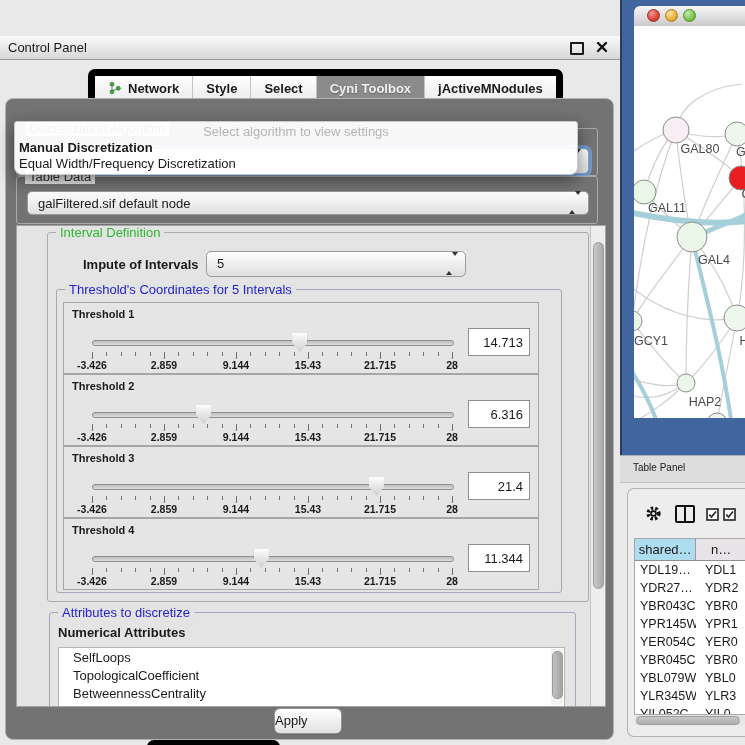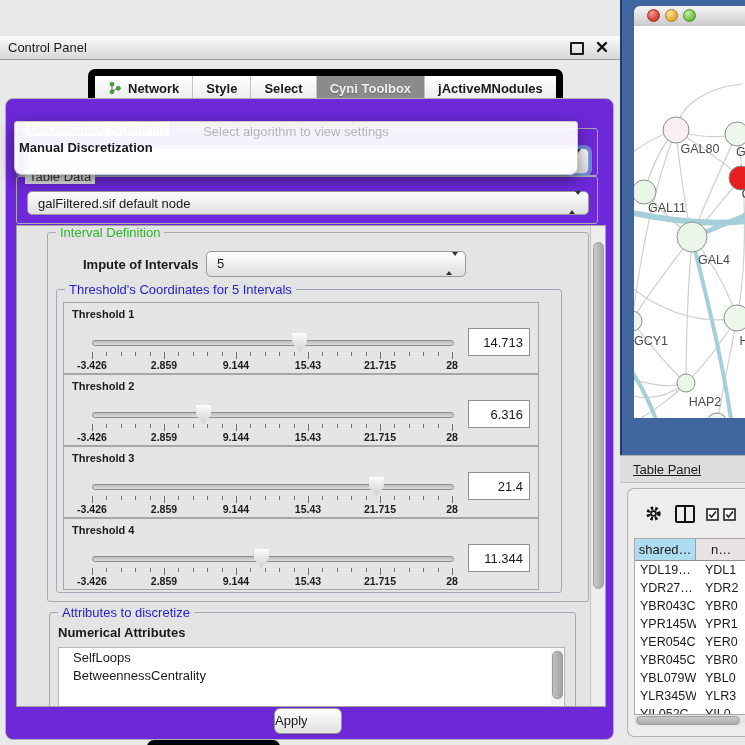--- a/index.html
+++ b/index.html
@@ -17,21 +17,21 @@
   .seg-tabs{position:absolute;display:flex;height:24px;border:7px solid #000000;border-radius:7px;
     overflow:hidden;background:#fff;box-shadow:0 1px 1px rgba(0,0,0,.18);}
   .top-tabs{left:88px;top:33px;}
   .bottom-tabs{left:147px;top:704px;}
   .tab-seg{display:flex;align-items:center;padding:0 13px;font-size:13px;font-weight:bold;
     background:linear-gradient(#ffffff,#ececec);border-right:1px solid #c3c3c3;white-space:nowrap;}
   .tab-seg:last-child{border-right:none;}
   .tab-seg.selected{background:#8b8b8b;color:#efefef;text-shadow:0 1px 1px rgba(0,0,0,.25);}
   .tab-seg svg{margin-right:6px;}
   
-  .main-panel{position:absolute;left:5px;top:62px;width:607px;height:640px;background:#6d28d9;
+  .main-panel{position:absolute;left:5px;top:62px;width:607px;height:640px;background:#737373;
     border:1px solid #b2b2b2;border-radius:8px;}
   .groupbox{position:absolute;border:1px solid #ababab;border-radius:3px;}
   .group-title{position:absolute;top:-8px;left:8px;background:#e3e3e3;padding:0 4px;font-size:13px;color:#333;white-space:nowrap;}
   .group-title.green{color:#2eb82e;}
   .group-title.blue{color:#2323cc;}
   .combo{position:absolute;height:24px;border:1px solid #9a9a9a;border-radius:5px;
     background:linear-gradient(#ffffff,#dedede);font-size:13px;line-height:24px;padding-left:10px;box-sizing:border-box;}
   .stepper{position:absolute;right:7px;top:50%;transform:translateY(-50%);}
   .stepper .up{width:0;height:0;border-left:3.5px solid transparent;border-right:3.5px solid transparent;
     border-bottom:4.5px solid #333;margin-bottom:2.5px;}
@@ -83,21 +83,21 @@
     border-left:2px solid #273c63;box-sizing:border-box;}
   .net-titlebar{position:absolute;left:12px;top:6px;width:113px;height:20px;
     background:linear-gradient(#f6f6f6,#cbcbcb);border-bottom:1px solid #979797;border-radius:6px 0 0 0;}
   .light{position:absolute;top:3px;width:13px;height:13px;border-radius:50%;box-sizing:border-box;}
   .light.red{left:13px;background:radial-gradient(circle at 35% 30%,#f59a92,#d6453c 60%,#b03028);border:1px solid #9e2b26;}
   .light.yellow{left:31px;background:radial-gradient(circle at 35% 30%,#fbe3a0,#e7b03c 60%,#c88f23);border:1px solid #ad7c1f;}
   .light.green{left:49px;background:radial-gradient(circle at 35% 30%,#c4ecae,#79c24d 60%,#58a32c);border:1px solid #4f941f;}
   .net-canvas{position:absolute;left:12px;top:26px;width:113px;height:392px;background:#fff;overflow:hidden;}
   .tp-header{position:absolute;left:0;top:455px;width:125px;height:28px;background:#dddddd;
     border-top:1px solid #aeaeae;border-bottom:1px solid #c2c2c2;box-sizing:border-box;}
-  .tp-title{position:absolute;left:13px;top:6px;font-size:13px;text-decoration:underline;}
+  .tp-title{position:absolute;left:13px;top:6px;font-size:10px;}
   .table-window{position:absolute;left:7px;top:488px;width:118px;height:247px;background:#ededed;
     border:1px solid #b2b2b2;border-right:none;border-radius:7px 0 0 7px;}
   .tw-toolbar{position:absolute;left:0;top:14px;width:100%;height:24px;}
   .gear-icon{position:absolute;left:17px;top:2px;}
   .cols-icon{position:absolute;left:47px;top:2px;width:16px;height:14px;border:2px solid #111;border-radius:2px;}
   .cols-icon::after{content:"";position:absolute;left:6.5px;top:0;width:2px;height:14px;background:#111;}
   .cb-icon{position:absolute;top:4px;}
   .grid{position:absolute;left:6px;top:49px;width:112px;height:175px;background:#fff;border:1px solid #a8a8a8;
     border-right:none;overflow:hidden;}
   .grid-header{display:flex;height:21px;border-bottom:1px solid #8f8f8f;}
@@ -154,20 +154,21 @@
         <span class="group-title">Discretization Algorithm</span>
         <div class="combo algo-combo">
           <span class="stepper"><span class="up"></span><span class="down"></span></span>
         </div>
       </div>
 
       <div class="popup">
         <div class="popup-prompt">Select algorithm to view settings</div>
         <div id="popup-items">
             <div class="popup-item selected">Manual Discretization</div>
+            <div class="popup-item">Equal Width/Frequency Discretization</div>
           </div>
       </div>
 
       <div class="groupbox" style="left:10px;top:77px;width:580px;height:46px;">
         <span class="group-title">Table Data</span>
         <div class="combo" style="left:10px;top:14px;right:8px;">
           <span>galFiltered.sif default node</span>
           <span class="stepper"><span class="up"></span><span class="down"></span></span>
         </div>
       </div>
@@ -340,20 +341,21 @@
         </div>
 
         <div class="groupbox attrs-group">
           <span class="group-title blue">Attributes to discretize</span>
           <span class="attrs-label">Numerical Attributes</span>
           <div class="attr-list" id="attr-list">
             <div class="list-vsb">
                 <div class="list-vsb-thumb"></div>
               </div>
           <div class="attr-item">SelfLoops</div>
+              <div class="attr-item">TopologicalCoefficient</div>
               <div class="attr-item">BetweennessCentrality</div>
             </div>
         </div>
 
         <div class="vsb">
             <div class="vsb-thumb"></div>
           </div>
       </div>
 
       <div class="apply-btn">Apply</div>

